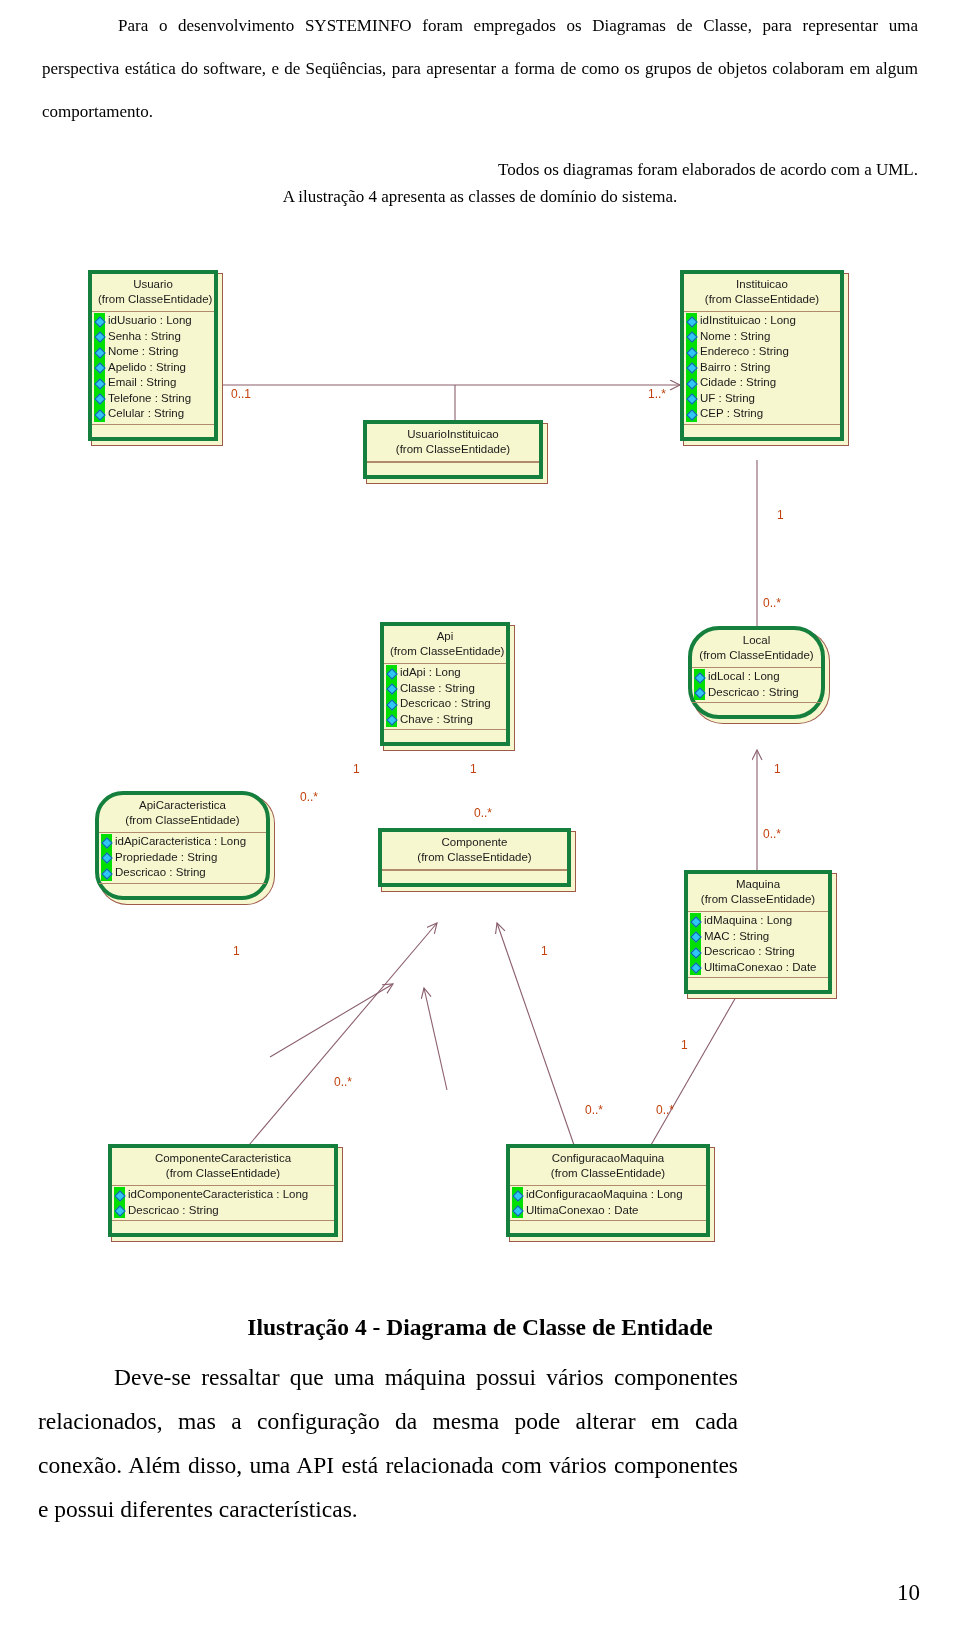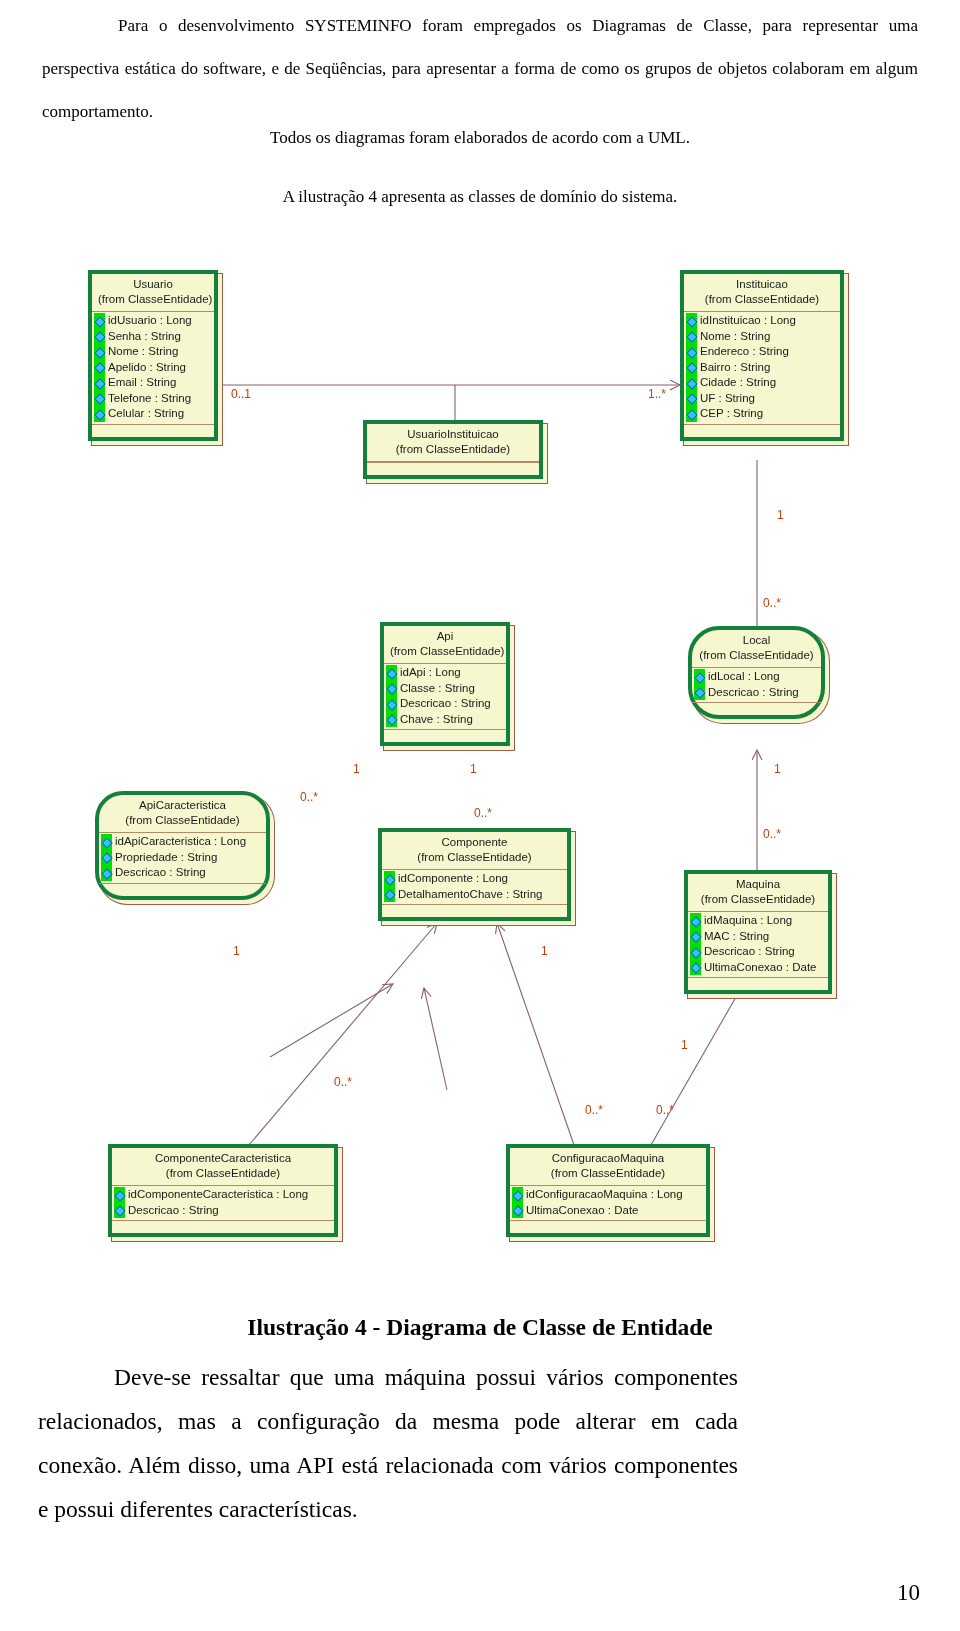--- a/index.html
+++ b/index.html
@@ -20,21 +20,21 @@
     left: 0;
     width: 960px;
     padding: 0 42px;
     font-family: "Liberation Serif", serif;
     font-size: 17px;
     line-height: 43px;
     text-align: justify;
   }
   .prose.indent { text-indent: 76px; }
   #intro-para { top: 4px; }
-  #intro-line4 { top: 116px; text-align: center; }
+  #intro-line4 { top: 148px; text-align: right; }
   #intro-line5 { top: 175px; text-align: center; }
 
   .caption {
     position: absolute;
     left: 0;
     width: 960px;
     text-align: center;
     font-family: "Liberation Serif", serif;
     font-size: 23.5px;
     font-weight: bold;
@@ -269,24 +269,20 @@
       <span class="attr">Descricao : String</span>
     </div>
     <div class="uml-ops"></div>
   </div>
 
   <div class="uml-class" id="box-componente" style="left:378px; top:583px; width:193px;">
     <div class="uml-head">
       <span class="cls-name">Componente</span>
       <span class="cls-pkg">(from ClasseEntidade)</span>
     </div>
-    <div class="uml-attrs">
-      <span class="attr">idComponente : Long</span>
-      <span class="attr">DetalhamentoChave : String</span>
-    </div>
     <div class="uml-ops"></div>
   </div>
 
   <div class="uml-class" id="box-maquina" style="left:684px; top:625px; width:148px;">
     <div class="uml-head">
       <span class="cls-name">Maquina</span>
       <span class="cls-pkg">(from ClasseEntidade)</span>
     </div>
     <div class="uml-attrs">
       <span class="attr">idMaquina : Long</span>

